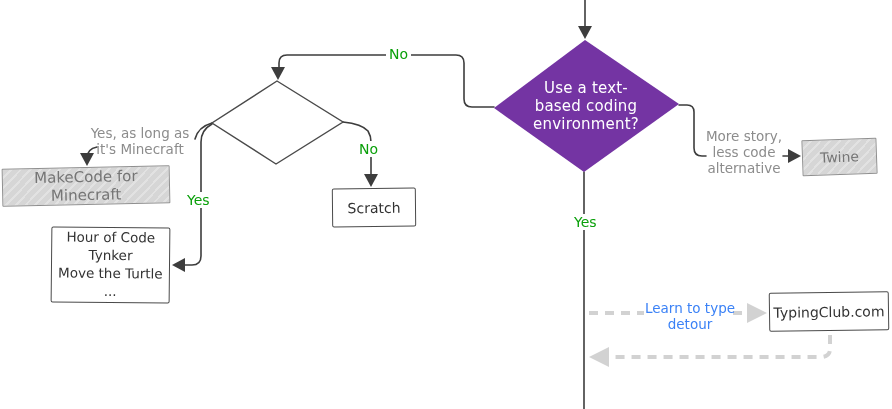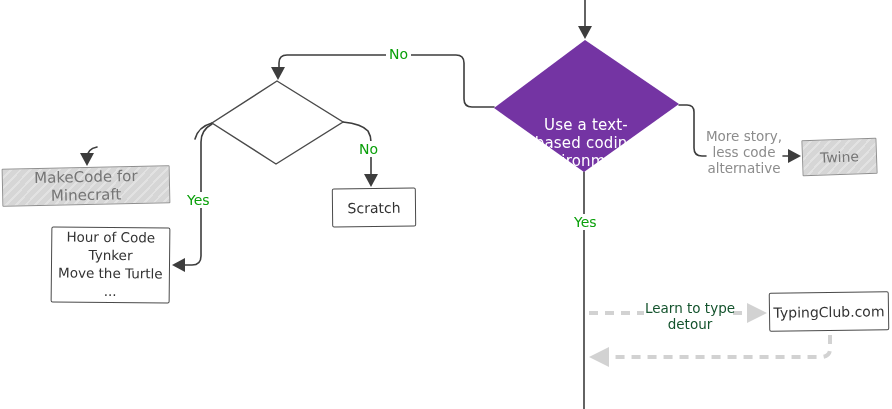--- a/index.html
+++ b/index.html
@@ -20,25 +20,25 @@
   .edge-label{
     position:absolute;z-index:4;background:#ffffff;padding:0 3px;
     font-size:14px;color:#0aa00a;text-align:center;white-space:pre-line;line-height:1.15;
   }
   .gray-label{
     position:absolute;z-index:4;color:#8c8c8c;font-size:13.5px;text-align:center;
     white-space:pre-line;line-height:1.18;z-index:2;
   }
   .diamond-text{
     position:absolute;z-index:3;text-align:center;white-space:pre-line;
-    display:flex;align-items:center;justify-content:center;margin-top:37px;
+    display:flex;align-items:center;justify-content:center;
   }
   #env-text{color:#ffffff;font-size:15px;line-height:1.22;letter-spacing:.2px;}
   #game-text{color:#3a3a3a;font-size:13px;line-height:1.18;}
-  #detour-label{color:#14532d;}
+  #detour-label{color:#3b82f6;}
 </style>
 </head>
 <body>
 
 <div id="canvas">
 
   <svg id="lines" width="892" height="409" viewBox="0 0 892 409">
 
     <g stroke="#3d3d3d" stroke-width="1.6" fill="none" stroke-linecap="round">
       <path d="M 585,0 L 585,28"></path>
@@ -86,19 +86,21 @@
 ...</div>
   <div class="node whitebox" style="left:332px;top:188px;width:84px;height:39px;font-size:14px;transform:rotate(-0.6deg);">Scratch</div>
   <div class="node hatchbox" style="left:802px;top:139px;width:75px;height:36px;font-size:14px;transform:rotate(-2deg);">Twine</div>
   <div class="node whitebox" style="left:769px;top:292px;width:120px;height:39px;font-size:14px;transform:rotate(-0.8deg);">TypingClub.com</div>
 
   <div class="edge-label" style="left:386px;top:46px;">No</div>
   <div class="edge-label" style="left:356px;top:141px;">No</div>
   <div class="edge-label" style="left:184px;top:192px;">Yes</div>
   <div class="edge-label" style="left:571px;top:214px;">Yes</div>
 
+  <div class="gray-label" style="left:88px;top:126px;width:104px;">Yes, as long as
+it's Minecraft</div>
   <div class="gray-label" style="left:699px;top:129px;width:90px;">More story,
 less code
 alternative</div>
   <div class="gray-label" id="detour-label" style="left:640px;top:301px;width:100px;">Learn to type
 detour</div>
 
 </div>
 
 </body></html>

